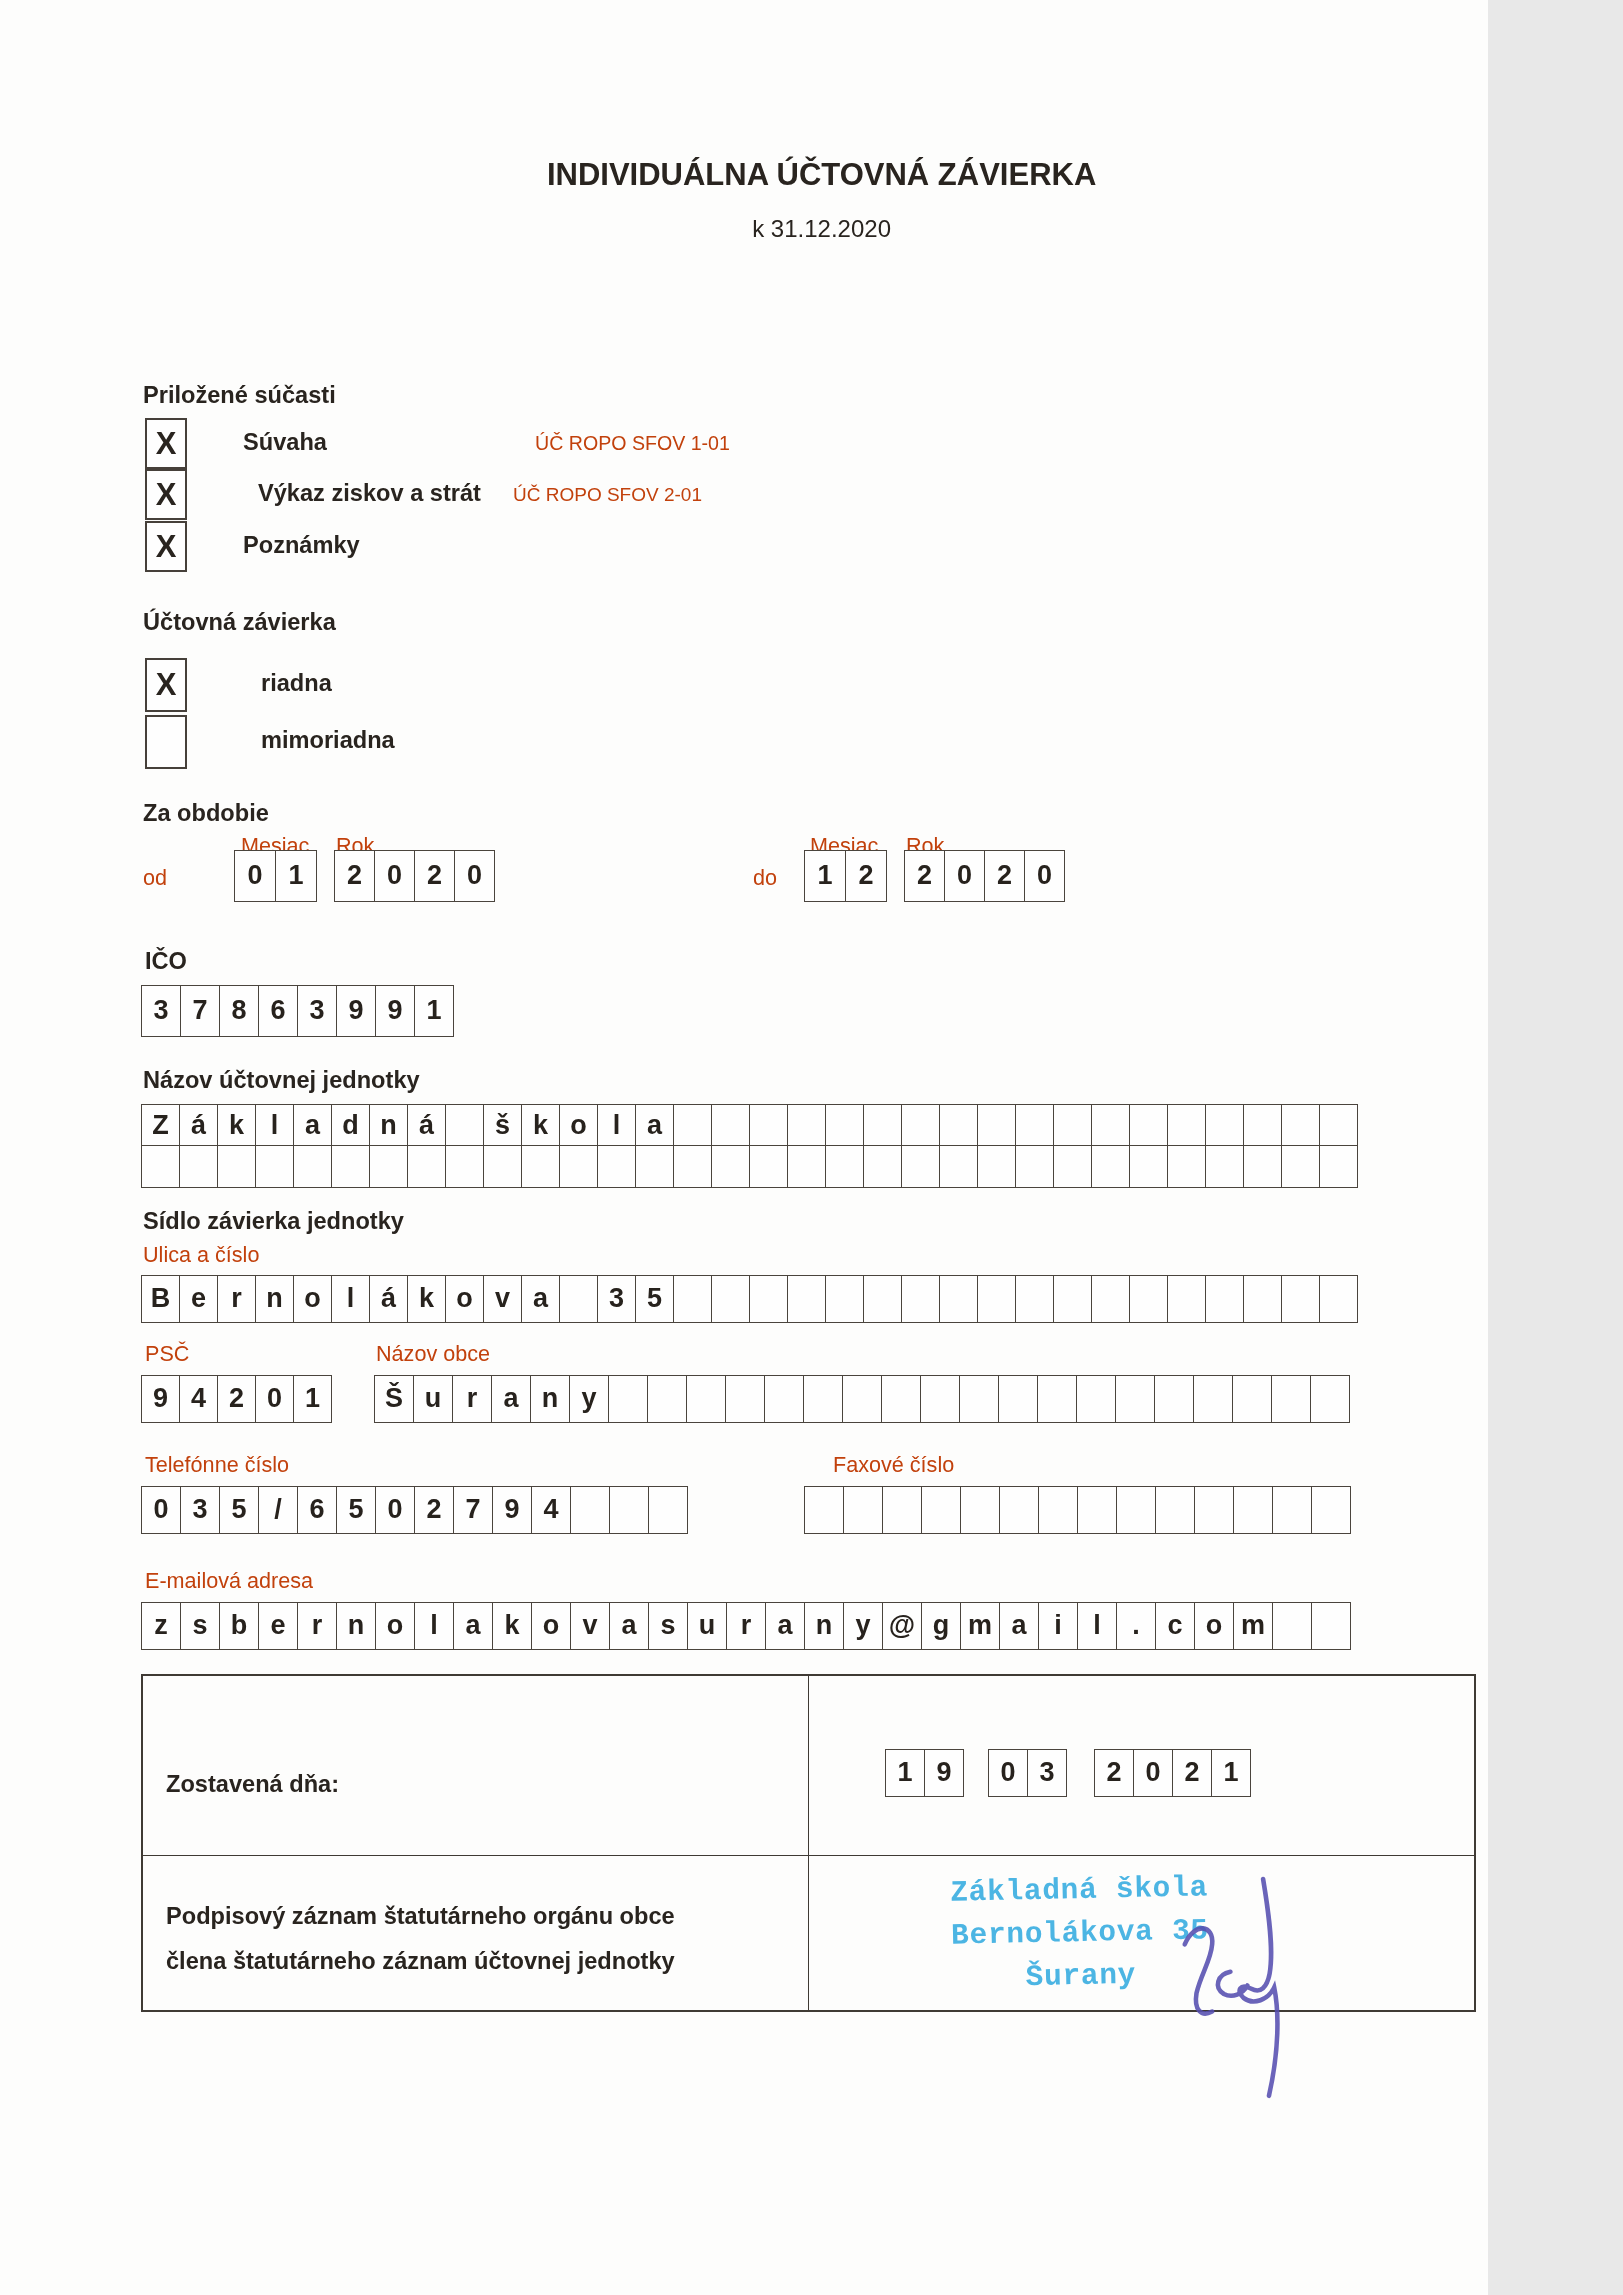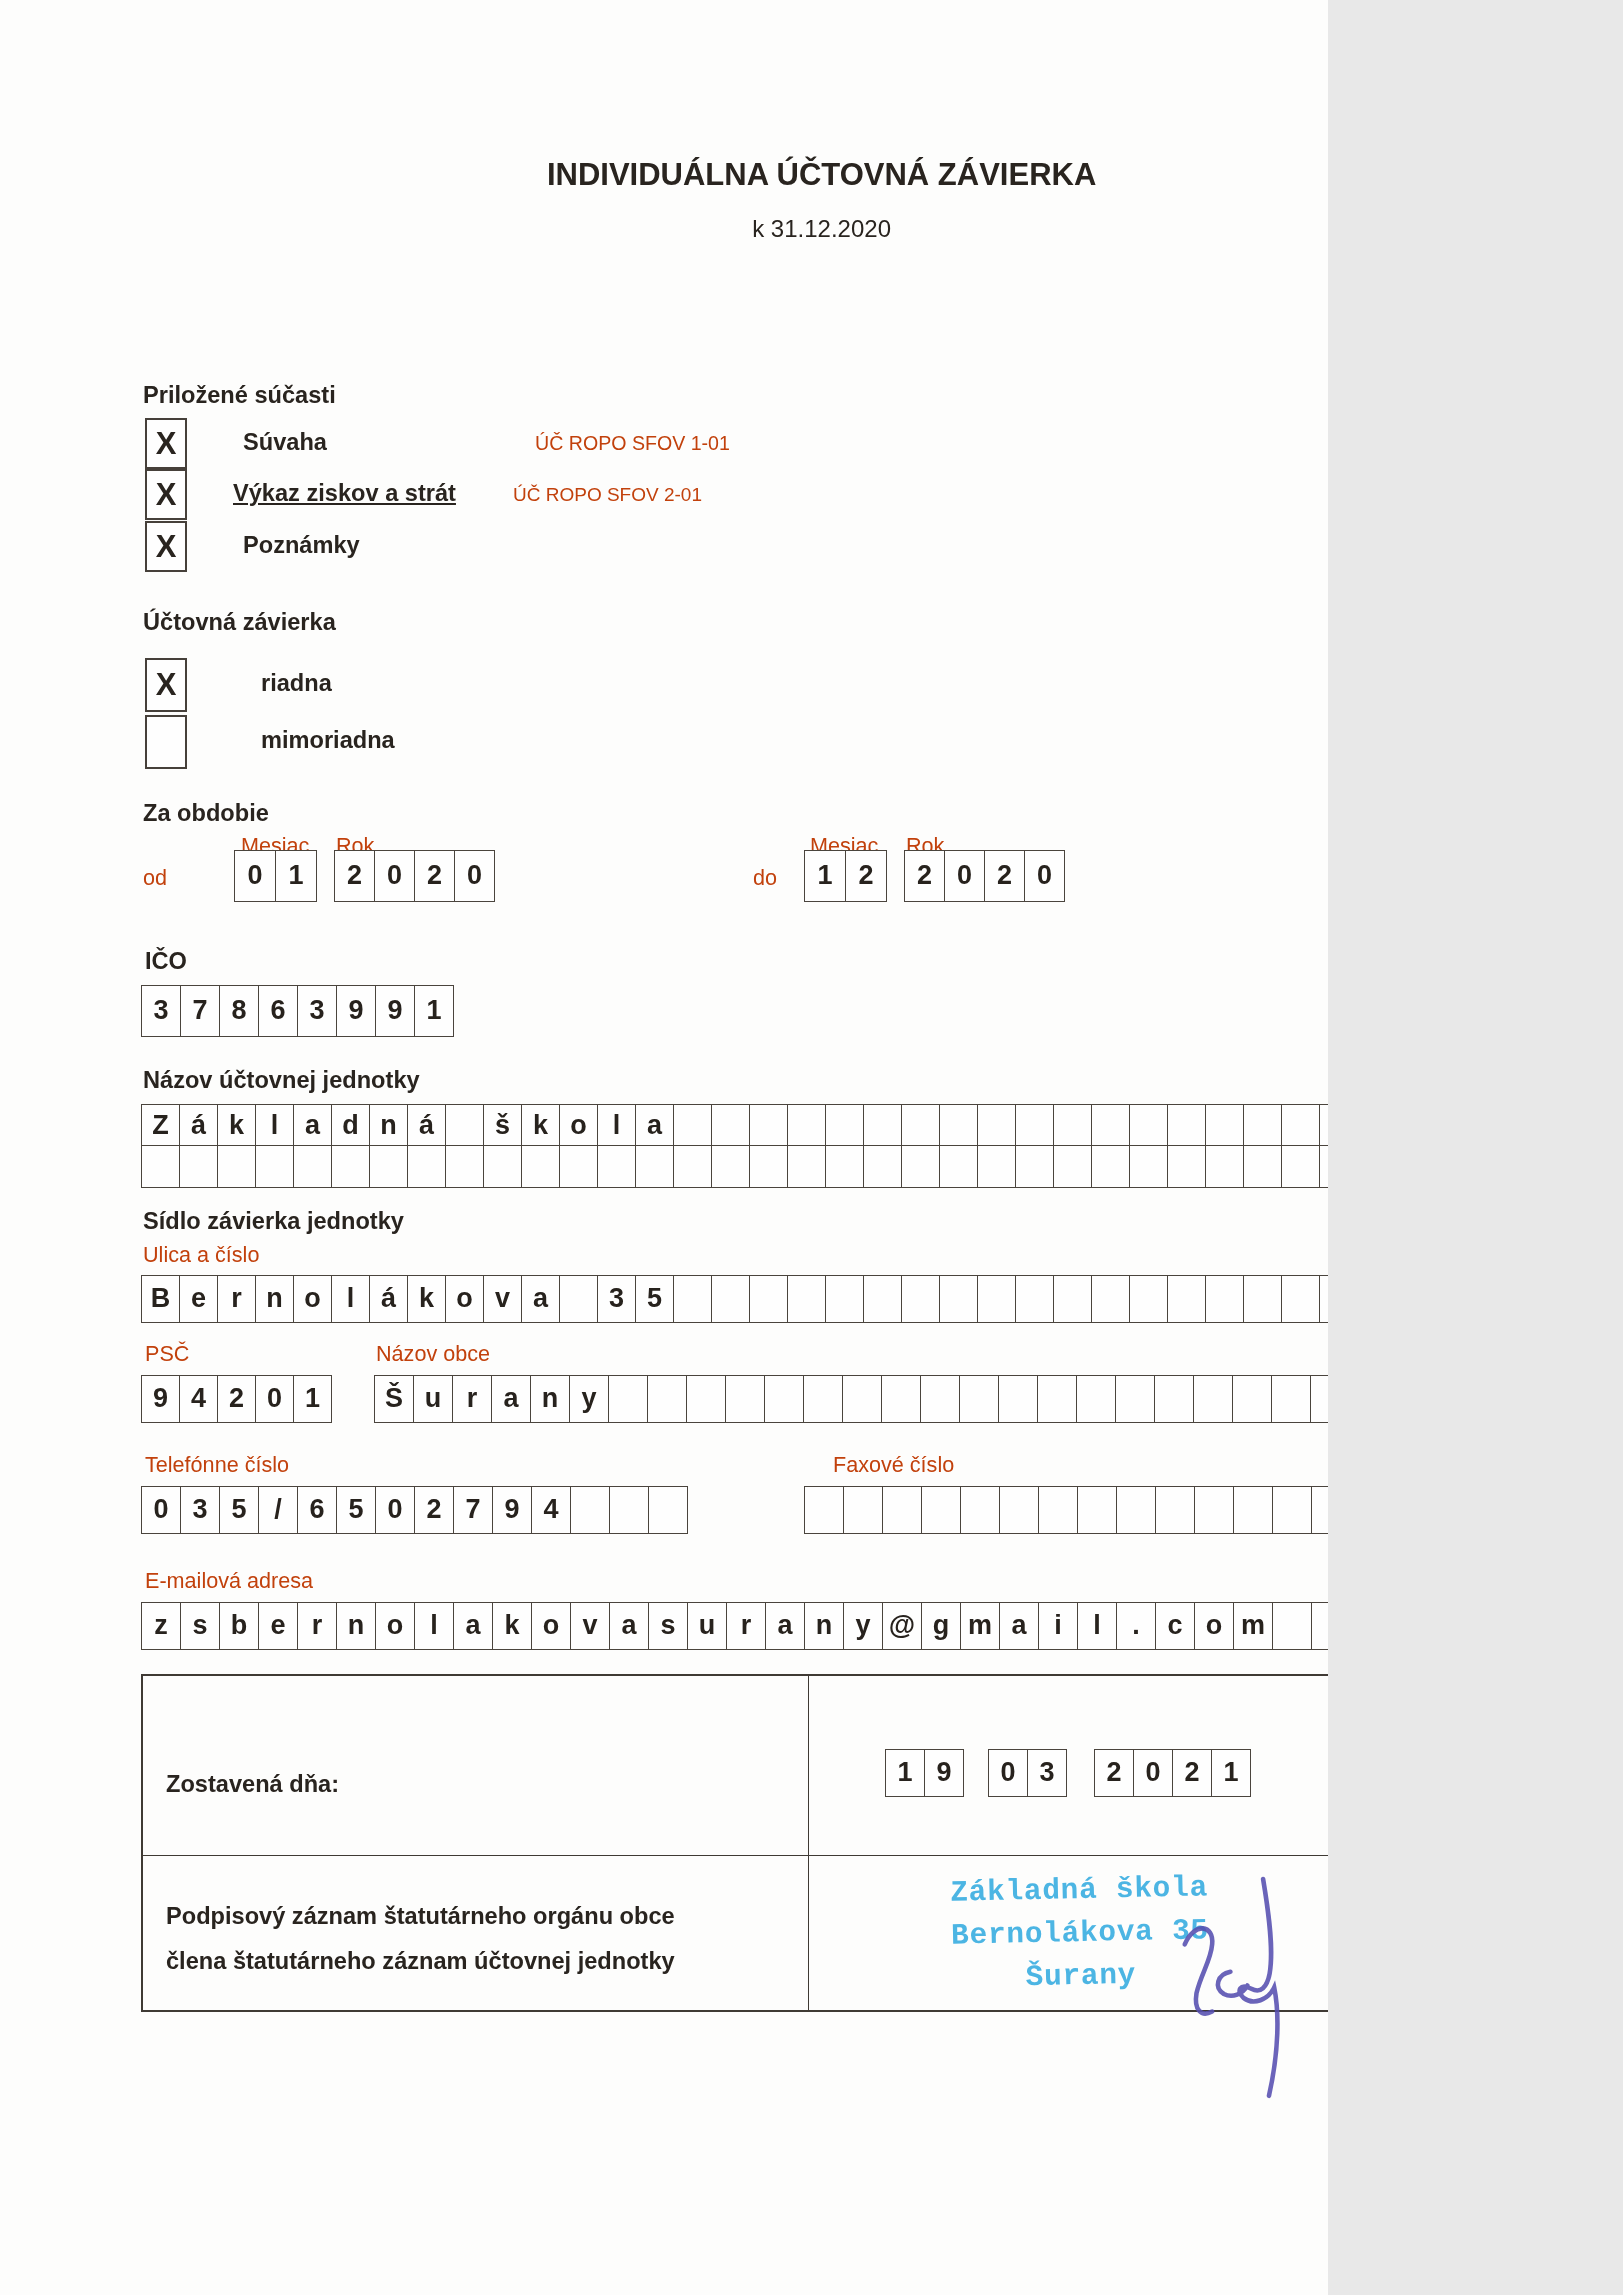--- a/index.html
+++ b/index.html
@@ -1,18 +1,18 @@
 <!DOCTYPE html>
 <html style="font-size:10.5px"><head>
 <meta charset="utf-8">
 <style>
   html,body{margin:0;padding:0;background:#e8e8e8;}
   #page{
     position:relative;
-    width:1328px;height:2295px;
+    width:1488px;height:2295px;
     background:#fdfdfc;
     font-family:"Liberation Sans", sans-serif;
     color:#29241f;
     overflow:hidden;
   }
   .center-line{position:absolute;left:19.6px;width:1604px;text-align:center;}
   .doc-title{font-weight:bold;font-size:31px;letter-spacing:0px;}
   .doc-sub{font-size:24px;}
   .lbl-b{position:absolute;font-weight:bold;font-size:23.6px;white-space:nowrap;}
   .lbl-r{position:absolute;font-size:21.6px;white-space:nowrap;color:#c2410c;}
@@ -61,21 +61,21 @@
   <div class="center-line doc-title" style="top:157px;">INDIVIDUÁLNA ÚČTOVNÁ ZÁVIERKA</div>
   <div class="center-line doc-sub" style="top:215px;">k 31.12.2020</div>
 
   <div class="lbl-b" style="left:143px;top:382px;">Priložené súčasti</div>
 
   <div class="cb" style="left:145px;top:418px;">X</div>
   <div class="lbl-b" style="left:243px;top:429px;">Súvaha</div>
   <div class="lbl-r" style="left:535px;top:432px;font-size:19.6px;">ÚČ ROPO SFOV 1-01</div>
 
   <div class="cb" style="left:145px;top:469px;">X</div>
-  <div class="lbl-b" style="left:233px;top:480px;text-decoration:underline;">Výkaz ziskov a strát</div>
+  <div class="lbl-b" style="left:258px;top:480px;">Výkaz ziskov a strát</div>
   <div class="lbl-r" style="left:513px;top:484px;font-size:19px;">ÚČ ROPO SFOV 2-01</div>
 
   <div class="cb" style="left:145px;top:521px;">X</div>
   <div class="lbl-b" style="left:243px;top:532px;">Poznámky</div>
 
   <div class="lbl-b" style="left:143px;top:609px;">Účtovná závierka</div>
 
   <div class="cb" style="left:145px;top:658px;height:50px;line-height:50px;">X</div>
   <div class="lbl-b" style="left:261px;top:670px;">riadna</div>
 

